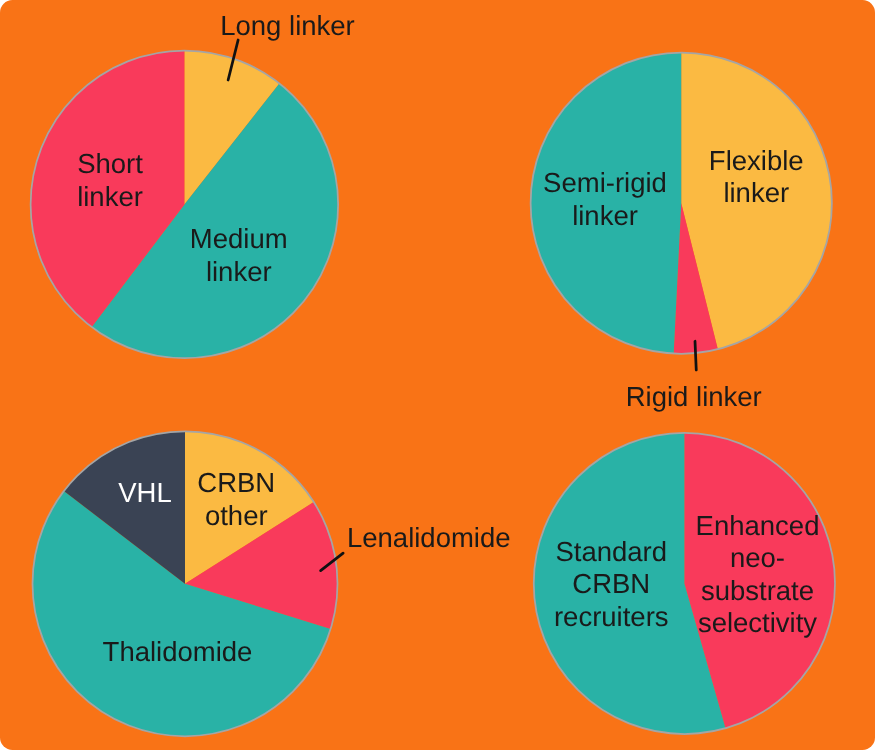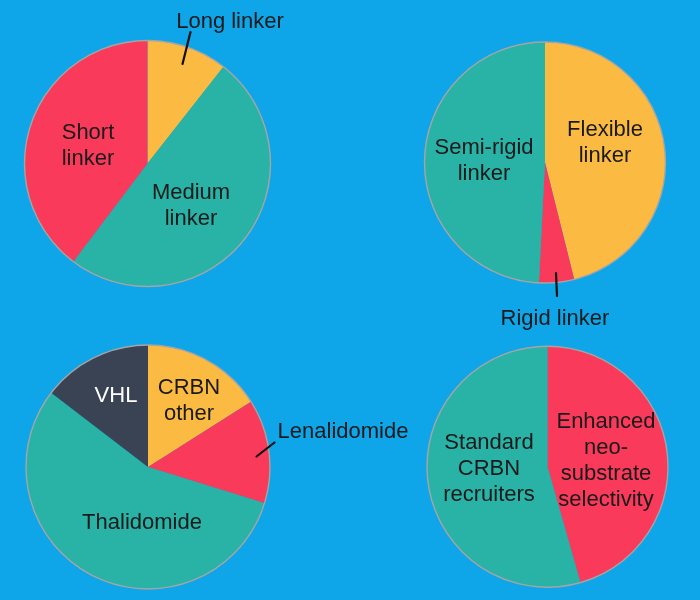--- a/index.html
+++ b/index.html
@@ -4,23 +4,24 @@
 <style>
   html, body {
     margin: 0;
     padding: 0;
     background: #ffffff;
   }
   .canvas {
     position: relative;
     width: 700px;
     height: 600px;
-    background: #0ea5e9;
+    background: #f97316;
     overflow: hidden;
     font-family: "Liberation Sans", sans-serif;
+    border-radius: 10px;
   }
   svg text {
     font-family: "Liberation Sans", sans-serif;
     font-size: 22px;
   }
 </style>
 </head>
 <body>
 
 <div class="canvas">

